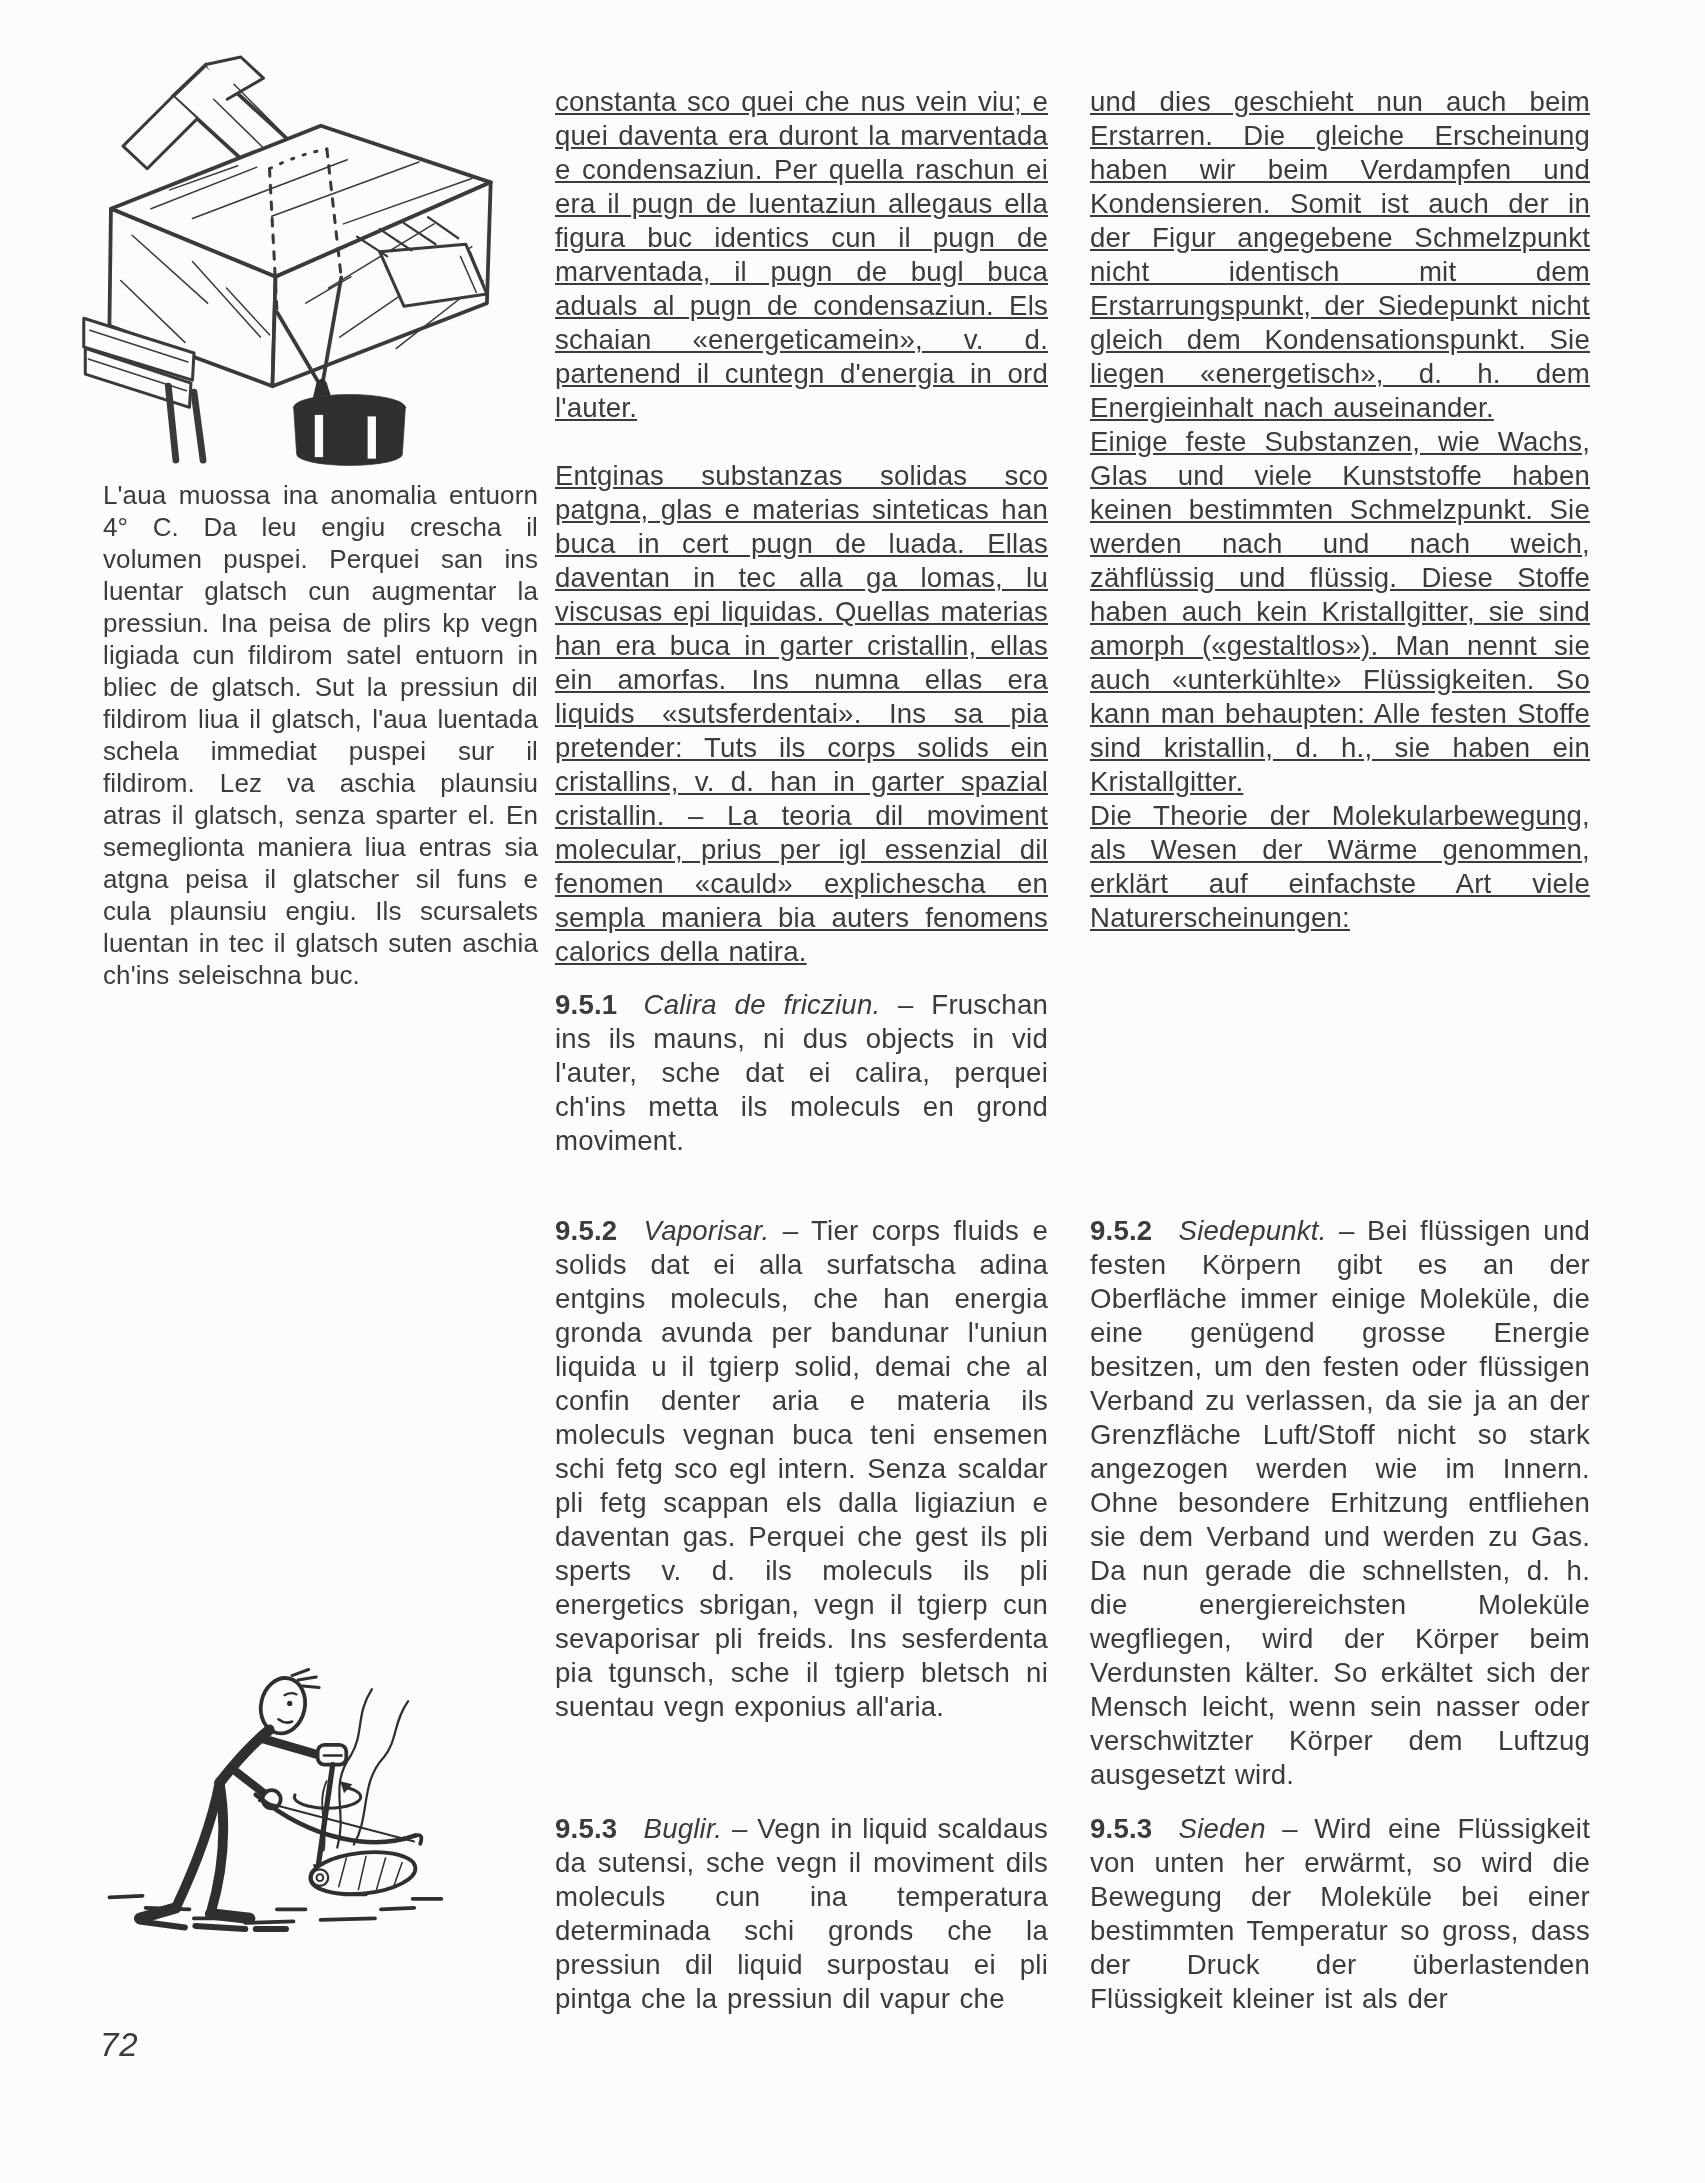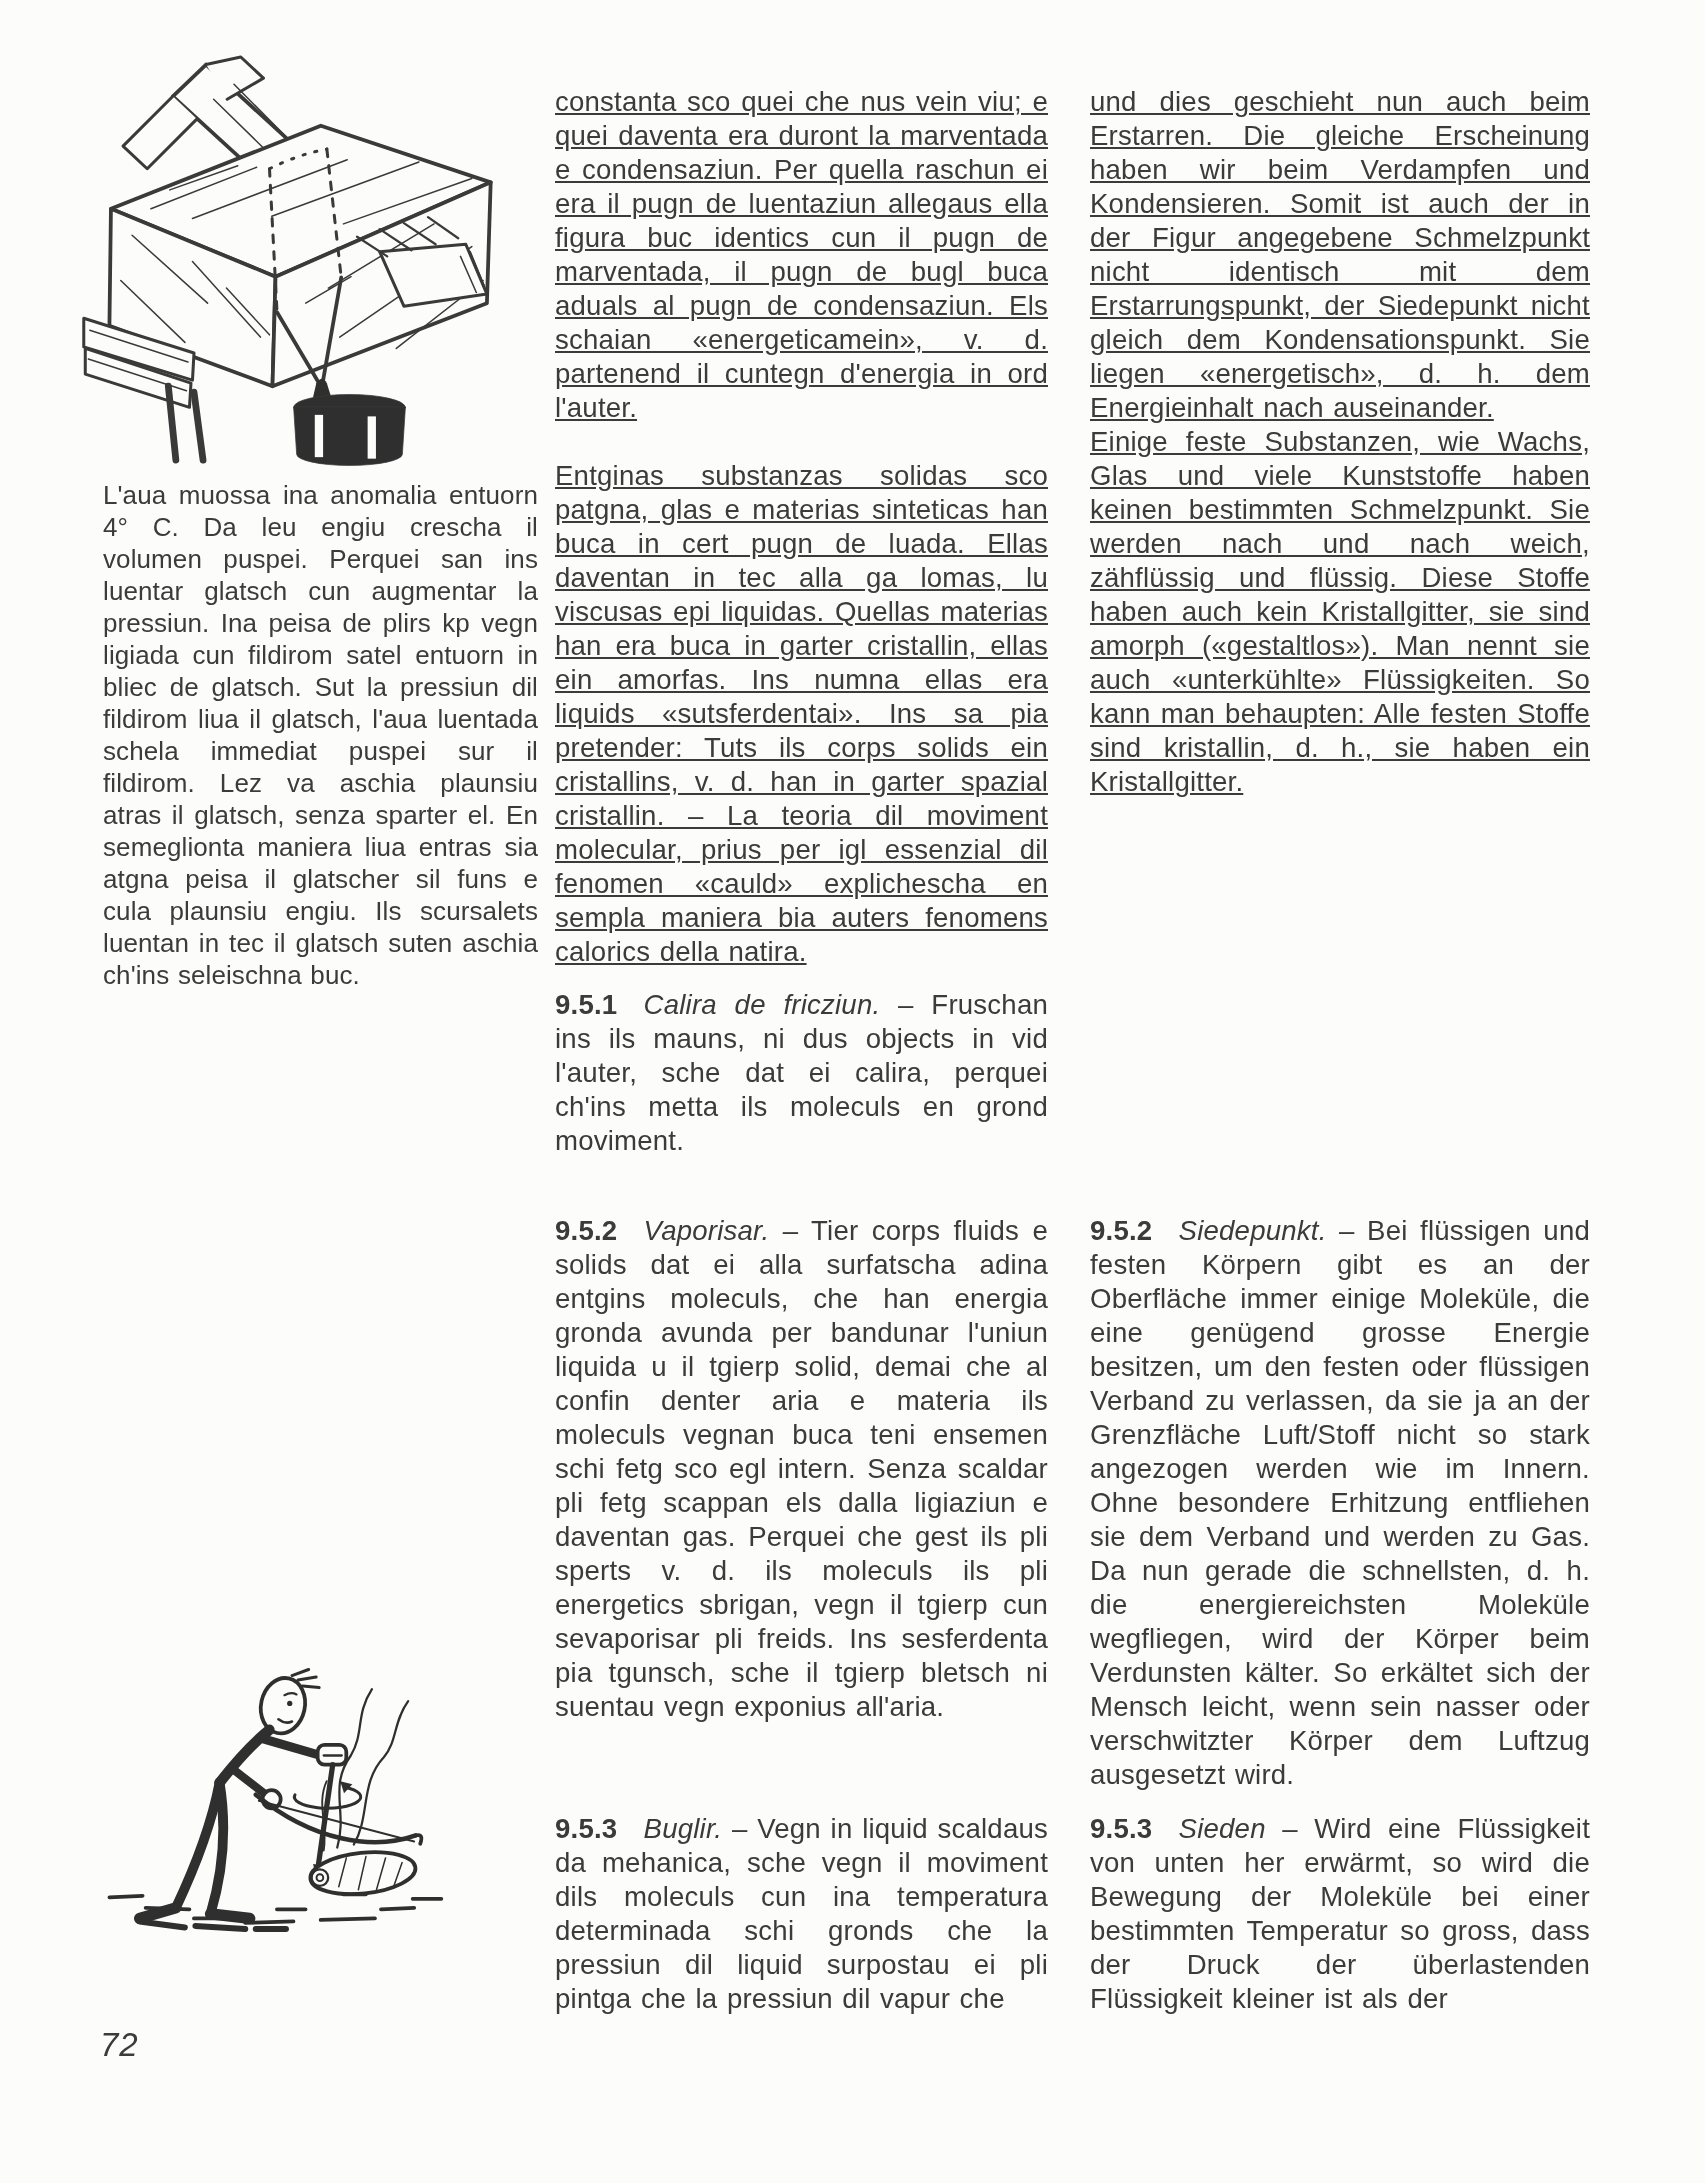--- a/index.html
+++ b/index.html
@@ -128,26 +128,27 @@
     <span>– Fruschan ins ils mauns, ni dus objects in vid l'auter, sche dat ei calira, perquei ch'ins metta ils moleculs en grond moviment.</span>
   </p>
 
   <p class="blk body sec" style="left:555px;top:1214px;width:493px">
     <span class="num">9.5.2</span><span class="title">Vaporisar.</span>
     <span>– Tier corps fluids e solids dat ei alla surfatscha adina entgins moleculs, che han energia gronda avunda per bandunar l'uniun liquida u il tgierp solid, demai che al confin denter aria e materia ils moleculs vegnan buca teni ensemen schi fetg sco egl intern. Senza scaldar pli fetg scappan els dalla ligiaziun e daventan gas. Perquei che gest ils pli sperts v. d. ils moleculs ils pli energetics sbrigan, vegn il tgierp cun sevaporisar pli freids. Ins sesferdenta pia tgunsch, sche il tgierp bletsch ni suentau vegn exponius all'aria.</span>
   </p>
 
   <p class="blk body sec" style="left:555px;top:1812px;width:493px">
     <span class="num">9.5.3</span><span class="title">Buglir.</span>
-    <span>– Vegn in liquid scaldaus da mehanica, sche vegn il moviment dils moleculs cun ina temperatura determinada schi gronds che la pressiun dil liquid surpostau ei pli pintga che la pressiun dil vapur che</span>
+    <span>– Vegn in liquid scaldaus da sutensi, sche vegn il moviment dils moleculs cun ina temperatura determinada schi gronds che la pressiun dil liquid surpostau ei pli pintga che la pressiun dil vapur che</span>
   </p>
 
   <div class="blk body flow" style="left:1090px;top:85px;width:500px">
     <p style="margin-top:0">und dies geschieht nun auch beim Erstarren. Die gleiche Erscheinung haben wir beim Verdampfen und Kondensieren. Somit ist auch der in der Figur angegebene Schmelzpunkt nicht identisch mit dem Erstarrungspunkt, der Siedepunkt nicht gleich dem Kondensationspunkt. Sie liegen «energetisch», d. h. dem Energieinhalt nach auseinander.</p>
     <p style="margin-top:0">Einige feste Substanzen, wie Wachs, Glas und viele Kunststoffe haben keinen bestimmten Schmelzpunkt. Sie werden nach und nach weich, zähflüssig und flüssig. Diese Stoffe haben auch kein Kristallgitter, sie sind amorph («gestaltlos»). Man nennt sie auch «unterkühlte» Flüssigkeiten. So kann man behaupten: Alle festen Stoffe sind kristallin, d. h., sie haben ein Kristallgitter.</p>
+    <p style="margin-top:0">Die Theorie der Molekularbewegung, als Wesen der Wärme genommen, erklärt auf einfachste Art viele Naturerscheinungen:</p>
   </div>
 
 
   <p class="blk body sec" style="left:1090px;top:1214px;width:500px">
     <span class="num">9.5.2</span><span class="title">Siedepunkt.</span>
     <span>– Bei flüssigen und festen Körpern gibt es an der Oberfläche immer einige Moleküle, die eine genügend grosse Energie besitzen, um den festen oder flüssigen Verband zu verlassen, da sie ja an der Grenzfläche Luft/Stoff nicht so stark angezogen werden wie im Innern. Ohne besondere Erhitzung entfliehen sie dem Verband und werden zu Gas. Da nun gerade die schnellsten, d. h. die energiereichsten Moleküle wegfliegen, wird der Körper beim Verdunsten kälter. So erkältet sich der Mensch leicht, wenn sein nasser oder verschwitzter Körper dem Luftzug ausgesetzt wird.</span>
   </p>
 
   <p class="blk body sec" style="left:1090px;top:1812px;width:500px">
     <span class="num">9.5.3</span><span class="title">Sieden</span>

